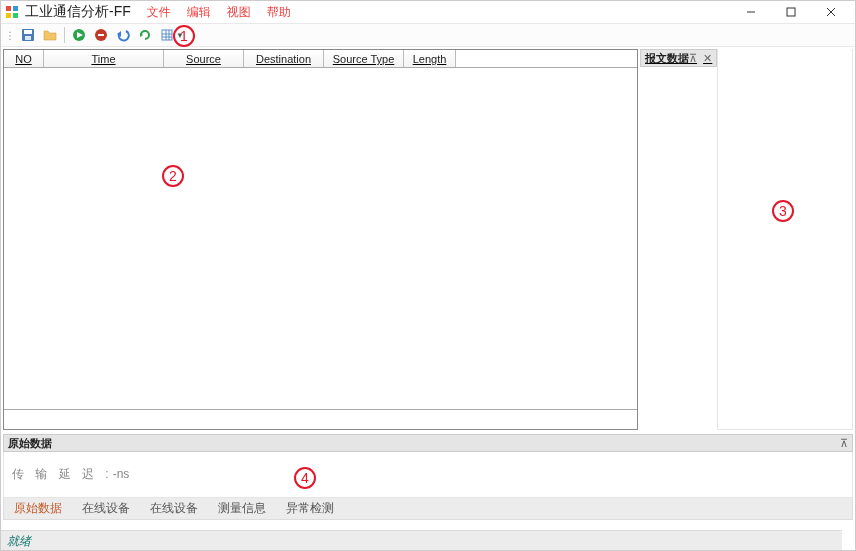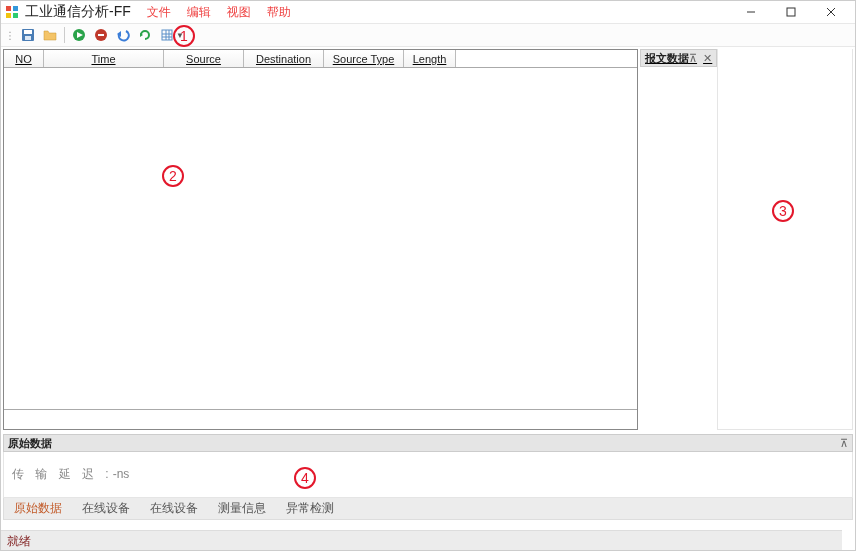--- a/index.html
+++ b/index.html
@@ -178,23 +178,23 @@
       font-size: 12px;
       color: #555;
     }
     .tab.active { color: #c25b2a; }
     .statusbar {
       height: 20px;
       background: #ececec;
       border-top: 1px solid #ddd;
       padding: 2px 6px;
       font-size: 12px;
-      color: #7f1d1d;
+      color: #0f766e;
       position: absolute;
-      bottom: 0; left: 0; right: 13px;
+      bottom: 0; left: 0; right: 13px; font-style: italic;
     }
     
     .ann {
       position: absolute;
       width: 22px; height: 22px;
       border: 2px solid #e3172b;
       border-radius: 50%;
       color: #e3172b;
       font-size: 14px;
       display: flex;

